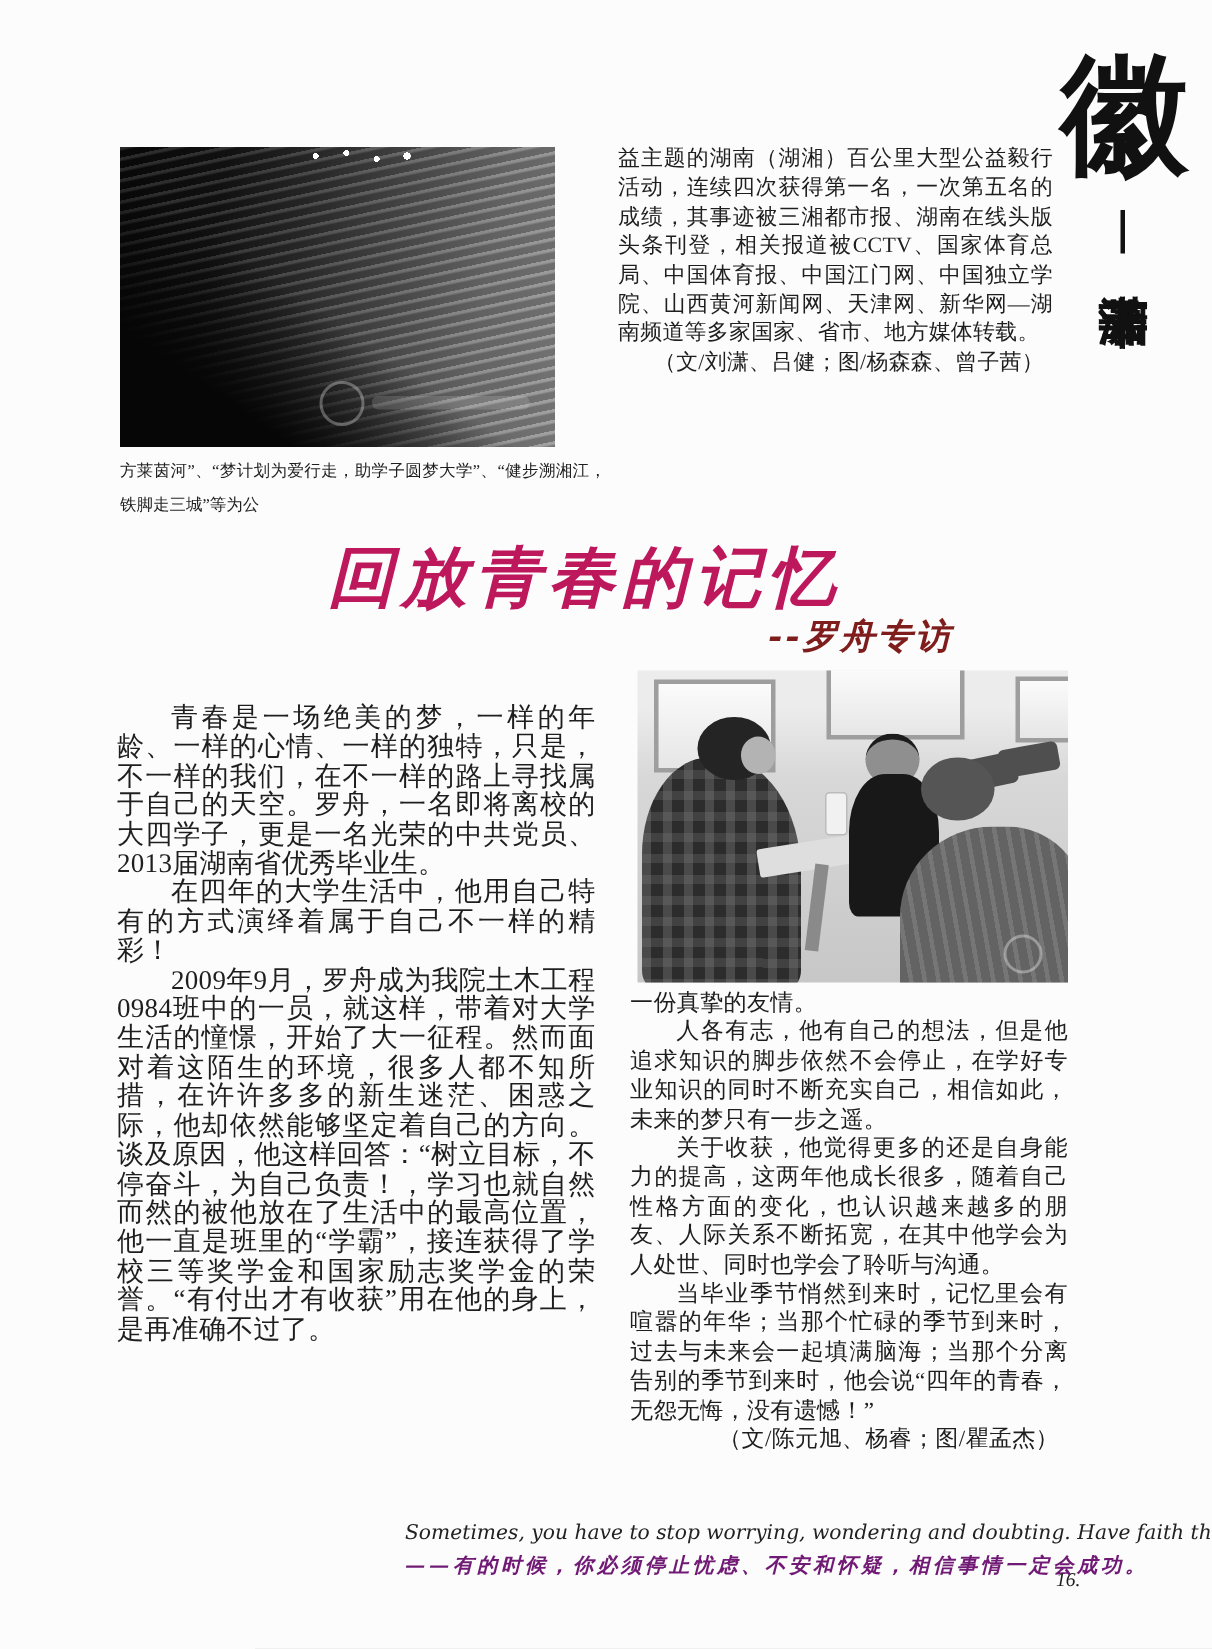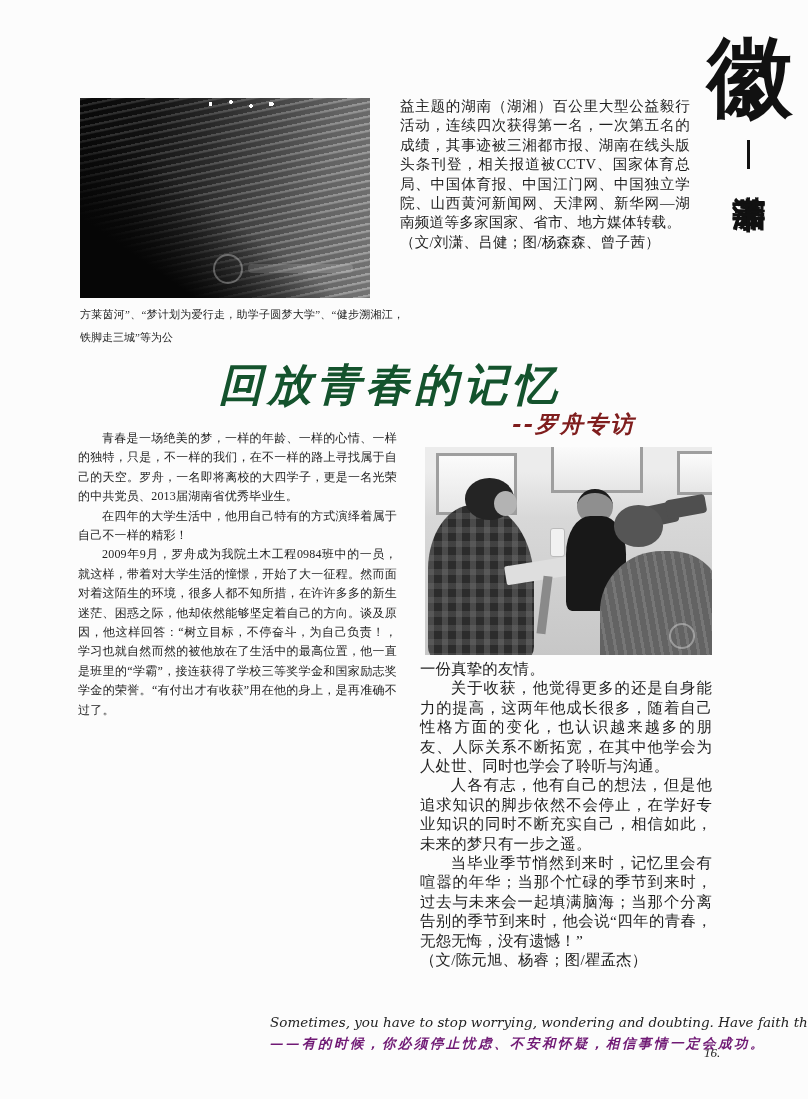--- a/index.html
+++ b/index.html
@@ -61,43 +61,43 @@
   .fig-mid-head { left:53%; top:20%; width:12.5%; height:15%; background:#8f8f8f; border-radius:50%; border-top:4px solid #1c1c1c; }
   .fig-right-body { right:-4%; top:50%; width:43%; height:58%; background:#636363; border-radius:50% 42% 0 0;
       background-image:repeating-linear-gradient(80deg, rgba(255,255,255,.12) 0 3px, transparent 3px 9px); }
   .fig-right-head { right:17%; top:28%; width:17%; height:20%; background:#555; border-radius:50%; }
   .desk { position:absolute; left:28%; top:54%; width:33%; height:9%; background:#dedede; transform:rotate(-9deg); border-radius:2px; }
   .desk-leg { position:absolute; left:40%; top:62%; width:3%; height:28%; background:#8a8a8a; transform:rotate(7deg); }
   .bottle { position:absolute; left:43.5%; top:39%; width:4.5%; height:13%; background:#f1f1f1; border-radius:3px; border:1px solid #bbb; }
   .wm2 { position:absolute; right:6%; bottom:3%; width:22px; height:22px; border-radius:50%; border:2px solid rgba(255,255,255,.35); }
   
   .col-tr {
-    position:absolute; left:400px; top:97px; width:290px;
+    position:absolute; left:412px; top:97px; width:290px;
     font-size:14.6px; line-height:19.4px; text-align:justify;
   }
   .col-tr p, .col-l p, .col-r p { margin:0; text-indent:2em; }
   p.no-indent { text-indent:0; }
-  p.byline { text-indent:0; text-align:left; padding-right:6px; }
+  p.byline { text-indent:0; text-align:right; padding-right:6px; }
   .runover {
     position:absolute; left:80px; top:303px; width:324px;
     font-size:11px; line-height:22.5px; text-align:justify;
   }
   .main-title {
     position:absolute; left:150px; top:356px; width:480px; text-align:center;
     font-family:"DejaVu Serif", serif; font-weight:bold; font-style:italic;
-    font-size:44px; letter-spacing:5px; color:#14532d; white-space:nowrap;
+    font-size:44px; letter-spacing:5px; color:#be185d; white-space:nowrap;
   }
   .subtitle {
     position:absolute; left:512px; top:409px;
     font-family:"DejaVu Serif", serif; font-weight:bold; font-style:italic;
     font-size:23px; letter-spacing:2px; color:#7f1d1d; white-space:nowrap;
   }
   .col-l {
-    position:absolute; left:78px; top:429px; width:319px;
-    font-size:12px; line-height:19.4px; text-align:justify;
+    position:absolute; left:78px; top:469px; width:319px;
+    font-size:18px; line-height:19.4px; text-align:justify;
   }
   .col-r {
     position:absolute; left:420px; top:659px; width:292px;
     font-size:15.4px; line-height:19.4px; text-align:justify;
   }
   .col-l p, .col-r p, .col-tr p { letter-spacing:.2px; }
   
   .footer-en {
     position:absolute; left:270px; top:1014px; width:490px;
     font-family:"DejaVu Serif", serif; font-style:italic;
@@ -157,22 +157,22 @@
   </div>
 
   <div class="col-l">
     <p>青春是一场绝美的梦，一样的年龄、一样的心情、一样的独特，只是，不一样的我们，在不一样的路上寻找属于自己的天空。罗舟，一名即将离校的大四学子，更是一名光荣的中共党员、2013届湖南省优秀毕业生。</p>
     <p>在四年的大学生活中，他用自己特有的方式演绎着属于自己不一样的精彩！</p>
     <p>2009年9月，罗舟成为我院土木工程0984班中的一员，就这样，带着对大学生活的憧憬，开始了大一征程。然而面对着这陌生的环境，很多人都不知所措，在许许多多的新生迷茫、困惑之际，他却依然能够坚定着自己的方向。谈及原因，他这样回答：“树立目标，不停奋斗，为自己负责！，学习也就自然而然的被他放在了生活中的最高位置，他一直是班里的“学霸”，接连获得了学校三等奖学金和国家励志奖学金的荣誉。“有付出才有收获”用在他的身上，是再准确不过了。</p>
   </div>
 
   <div class="col-r">
     <p class="no-indent">一份真挚的友情。</p>
+    <p>人各有志，他有自己的想法，但是他追求知识的脚步依然不会停止，在学好专业知识的同时不断充实自己，相信如此，未来的梦只有一步之遥。</p>
     <p>关于收获，他觉得更多的还是自身能力的提高，这两年他成长很多，随着自己性格方面的变化，也认识越来越多的朋友、人际关系不断拓宽，在其中他学会为人处世、同时也学会了聆听与沟通。</p>
-    <p>人各有志，他有自己的想法，但是他追求知识的脚步依然不会停止，在学好专业知识的同时不断充实自己，相信如此，未来的梦只有一步之遥。</p>
     <p>当毕业季节悄然到来时，记忆里会有喧嚣的年华；当那个忙碌的季节到来时，过去与未来会一起填满脑海；当那个分离告别的季节到来时，他会说“四年的青春，无怨无悔，没有遗憾！”</p>
     <p class="byline">（文/陈元旭、杨睿；图/瞿孟杰）</p>
   </div>
 
   <div class="footer-en">Sometimes, you have to stop worrying, wondering and doubting. Have faith that things will work out</div>
   <div class="footer-zh">——有的时候，你必须停止忧虑、不安和怀疑，相信事情一定会成功。</div>
   <div class="page-no">16.</div>
 
 </div>
 

